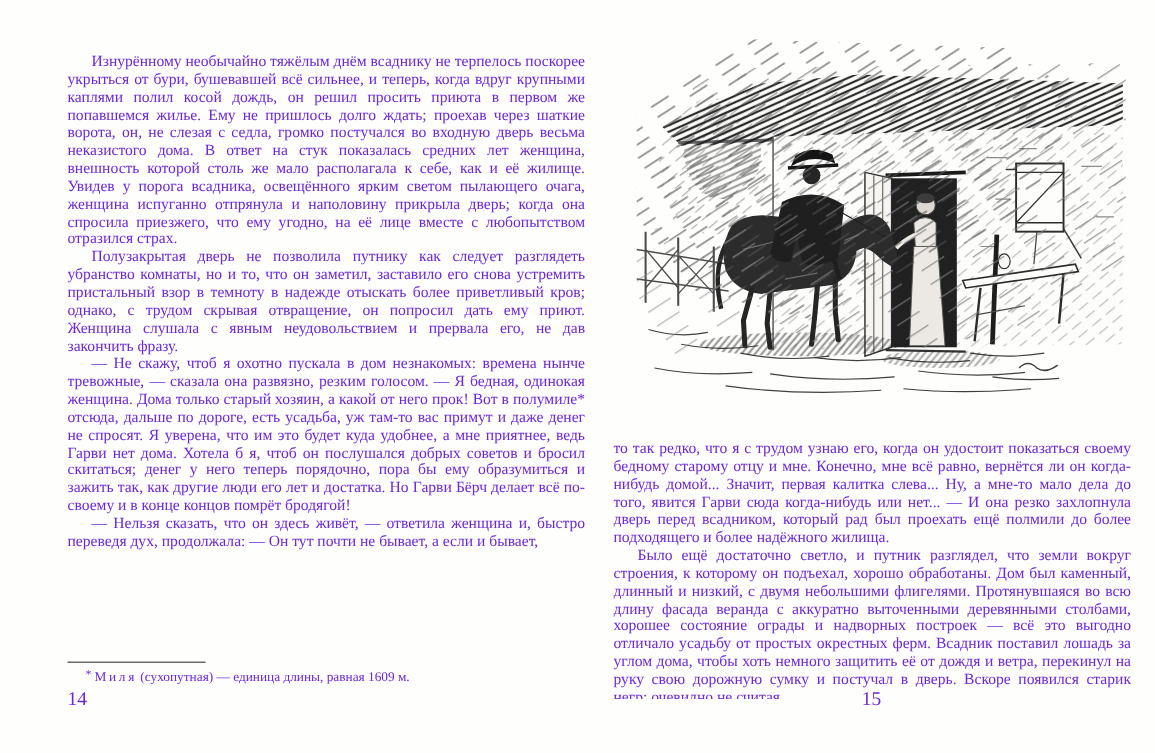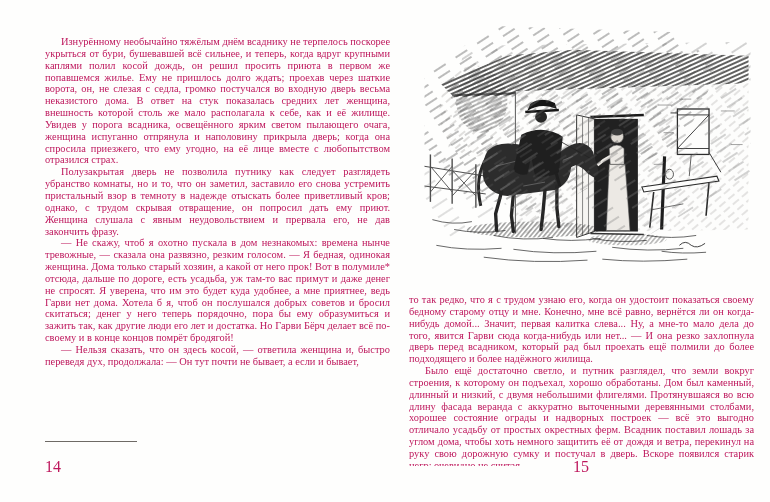--- a/index.html
+++ b/index.html
@@ -1,52 +1,55 @@
 <!DOCTYPE html>
 <html lang="ru"><head>
 <meta charset="utf-8">
 <style>
   html,body{margin:0;padding:0;background:#ffffff;}
   .sheet{
     position:relative;width:770px;height:502px;background:#fefefdff;
-    font-family:"Liberation Serif","DejaVu Serif",serif;color:#be185d;overflow:hidden;
+    font-family:"Liberation Serif","DejaVu Serif",serif;color:#6d28d9;overflow:hidden;
   }
   .text-col{
     position:absolute;font-size:10.4px;line-height:11.85px;text-align:justify;
     hyphens:auto;-webkit-hyphens:auto;overflow:hidden;
   }
   .text-col p{margin:0;padding:0;}
   .text-col p.indent{text-indent:16px;}
   .left-col{left:45px;top:36px;width:345px;height:402px;}
   .right-col{left:409px;top:282px;width:345px;height:172px;margin-top:12px;}
   .footnote-block{position:absolute;left:45px;top:441px;width:345px;}
   .footnote-rule{width:92px;border-top:1px solid #6e6a66;margin:0 0 3px 0;}
   .footnote-line{font-size:8.9px;line-height:1.25;padding-left:12px;}
   .fn-marker{font-size:8px;vertical-align:2px;margin-right:2px;}
   .fn-term{letter-spacing:1.8px;}
-  .page-num{position:absolute;top:458px;font-size:16px;}
+  .page-num{position:absolute;top:458px;font-size:13px;}
   .page-num-left{left:45px;}
   .page-num-right{left:409px;width:344px;text-align:center;}
   .illustration{position:absolute;left:424px;top:26px;width:327px;height:247px;margin:0;}
   .illustration svg{display:block;width:100%;height:100%;}
 </style>
 </head>
 <body>
 
 <div class="sheet">
 
   <section>
     <div class="text-col left-col">
       <p class="indent">Изнурённому необычайно тяжёлым днём всаднику не терпелось поскорее укрыться от бури, бушевавшей всё сильнее, и теперь, когда вдруг крупными каплями полил косой дождь, он решил просить приюта в первом же попавшемся жилье. Ему не пришлось долго ждать; проехав через шаткие ворота, он, не слезая с седла, громко постучался во входную дверь весьма неказистого дома. В ответ на стук показалась средних лет женщина, внешность которой столь же мало располагала к себе, как и её жилище. Увидев у порога всадника, освещённого ярким светом пылающего очага, женщина испуганно отпрянула и наполовину прикрыла дверь; когда она спросила приезжего, что ему угодно, на её лице вместе с любопытством отразился страх.</p>
       <p class="indent">Полузакрытая дверь не позволила путнику как следует разглядеть убранство комнаты, но и то, что он заметил, заставило его снова устремить пристальный взор в темноту в надежде отыскать более приветливый кров; однако, с трудом скрывая отвращение, он попросил дать ему приют. Женщина слушала с явным неудовольствием и прервала его, не дав закончить фразу.</p>
       <p class="indent">— Не скажу, чтоб я охотно пускала в дом незнакомых: времена нынче тревожные, — сказала она развязно, резким голосом. — Я бедная, одинокая женщина. Дома только старый хозяин, а какой от него прок! Вот в полумиле* отсюда, дальше по дороге, есть усадьба, уж там-то вас примут и даже денег не спросят. Я уверена, что им это будет куда удобнее, а мне приятнее, ведь Гарви нет дома. Хотела б я, чтоб он послушался добрых советов и бросил скитаться; денег у него теперь порядочно, пора бы ему образумиться и зажить так, как другие люди его лет и достатка. Но Гарви Бёрч делает всё по-своему и в конце концов помрёт бродягой!</p>
-      <p class="indent">— Нельзя сказать, что он здесь косой, — ответила женщина и, быстро переведя дух, продолжала: — Он тут почти не бывает, а если и бывает,</p>
+      <p class="indent">— Нельзя сказать, что он здесь живёт, — ответила женщина и, быстро переведя дух, продолжала: — Он тут почти не бывает, а если и бывает,</p>
     </div>
     <div class="footnote-block">
       <div class="footnote-rule"></div>
+      <div class="footnote-line">
+        <span class="fn-marker">*</span><span class="fn-term">Миля</span><span> (сухопутная) — единица длины, равная 1609 м.</span>
+      </div>
     </div>
     <div class="page-num page-num-left">14</div>
   </section>
 
   <section>
     <figure class="illustration">
       <svg viewBox="0 0 330 250" xmlns="http://www.w3.org/2000/svg">
         <defs>
           <pattern id="rainP" width="8" height="26" patternUnits="userSpaceOnUse" patternTransform="rotate(57)">
             <line x1="4" y1="3" x2="4" y2="17" stroke="#4e4e4e" stroke-width="1"></line>

